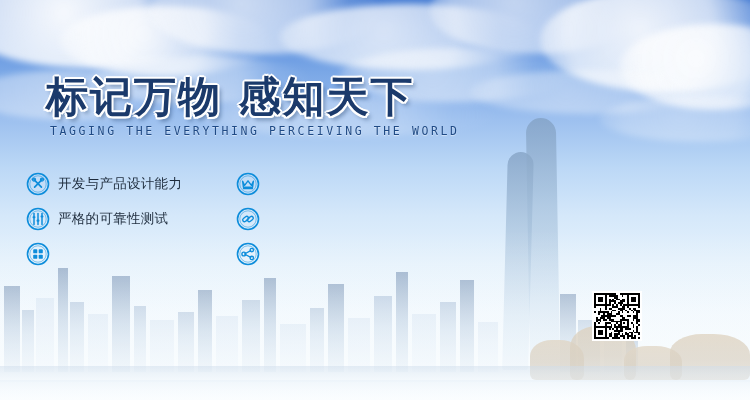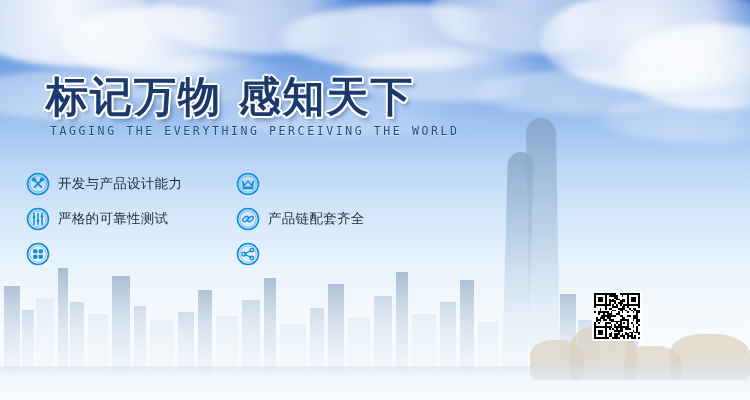--- a/index.html
+++ b/index.html
@@ -392,21 +392,20 @@
       <div class="feat-item">
         <span class="feat-icon">
           <svg width="24" height="24" viewBox="0 0 24 24">
             <circle cx="12" cy="12" r="10.5" fill="none" stroke="#0d8ddb" stroke-width="1.6"></circle>
             <circle cx="12" cy="12" r="8.2" fill="none" stroke="#0d8ddb" stroke-width="0.9" opacity="0.55"></circle>
             <rect x="6.4" y="10.2" width="6.4" height="3.6" rx="1.8" transform="rotate(-38 9.6 12)" fill="none" stroke="#0d8ddb" stroke-width="1.35"></rect>
             <rect x="11.2" y="10.2" width="6.4" height="3.6" rx="1.8" transform="rotate(-38 14.4 12)" fill="none" stroke="#0d8ddb" stroke-width="1.35"></rect>
             <path d="M10.4 13.6 L13.6 10.4" stroke="#0d8ddb" stroke-width="1.25" stroke-linecap="round"></path>
           </svg>
         </span>
-        <span class="feat-text">产品链配套齐全</span>
       </div>
 
       <div class="feat-item">
         <span class="feat-icon">
           <svg width="24" height="24" viewBox="0 0 24 24">
             <circle cx="12" cy="12" r="10.5" fill="none" stroke="#0d8ddb" stroke-width="1.6"></circle>
             <circle cx="12" cy="12" r="8.2" fill="none" stroke="#0d8ddb" stroke-width="0.9" opacity="0.55"></circle>
             <path d="M8.4 12 L15.2 8.4" stroke="#0d8ddb" stroke-width="1.25"></path>
             <path d="M8.4 12 L15.2 15.6" stroke="#0d8ddb" stroke-width="1.25"></path>
             <circle cx="7.8" cy="12" r="1.9" fill="none" stroke="#0d8ddb" stroke-width="1.35"></circle>

